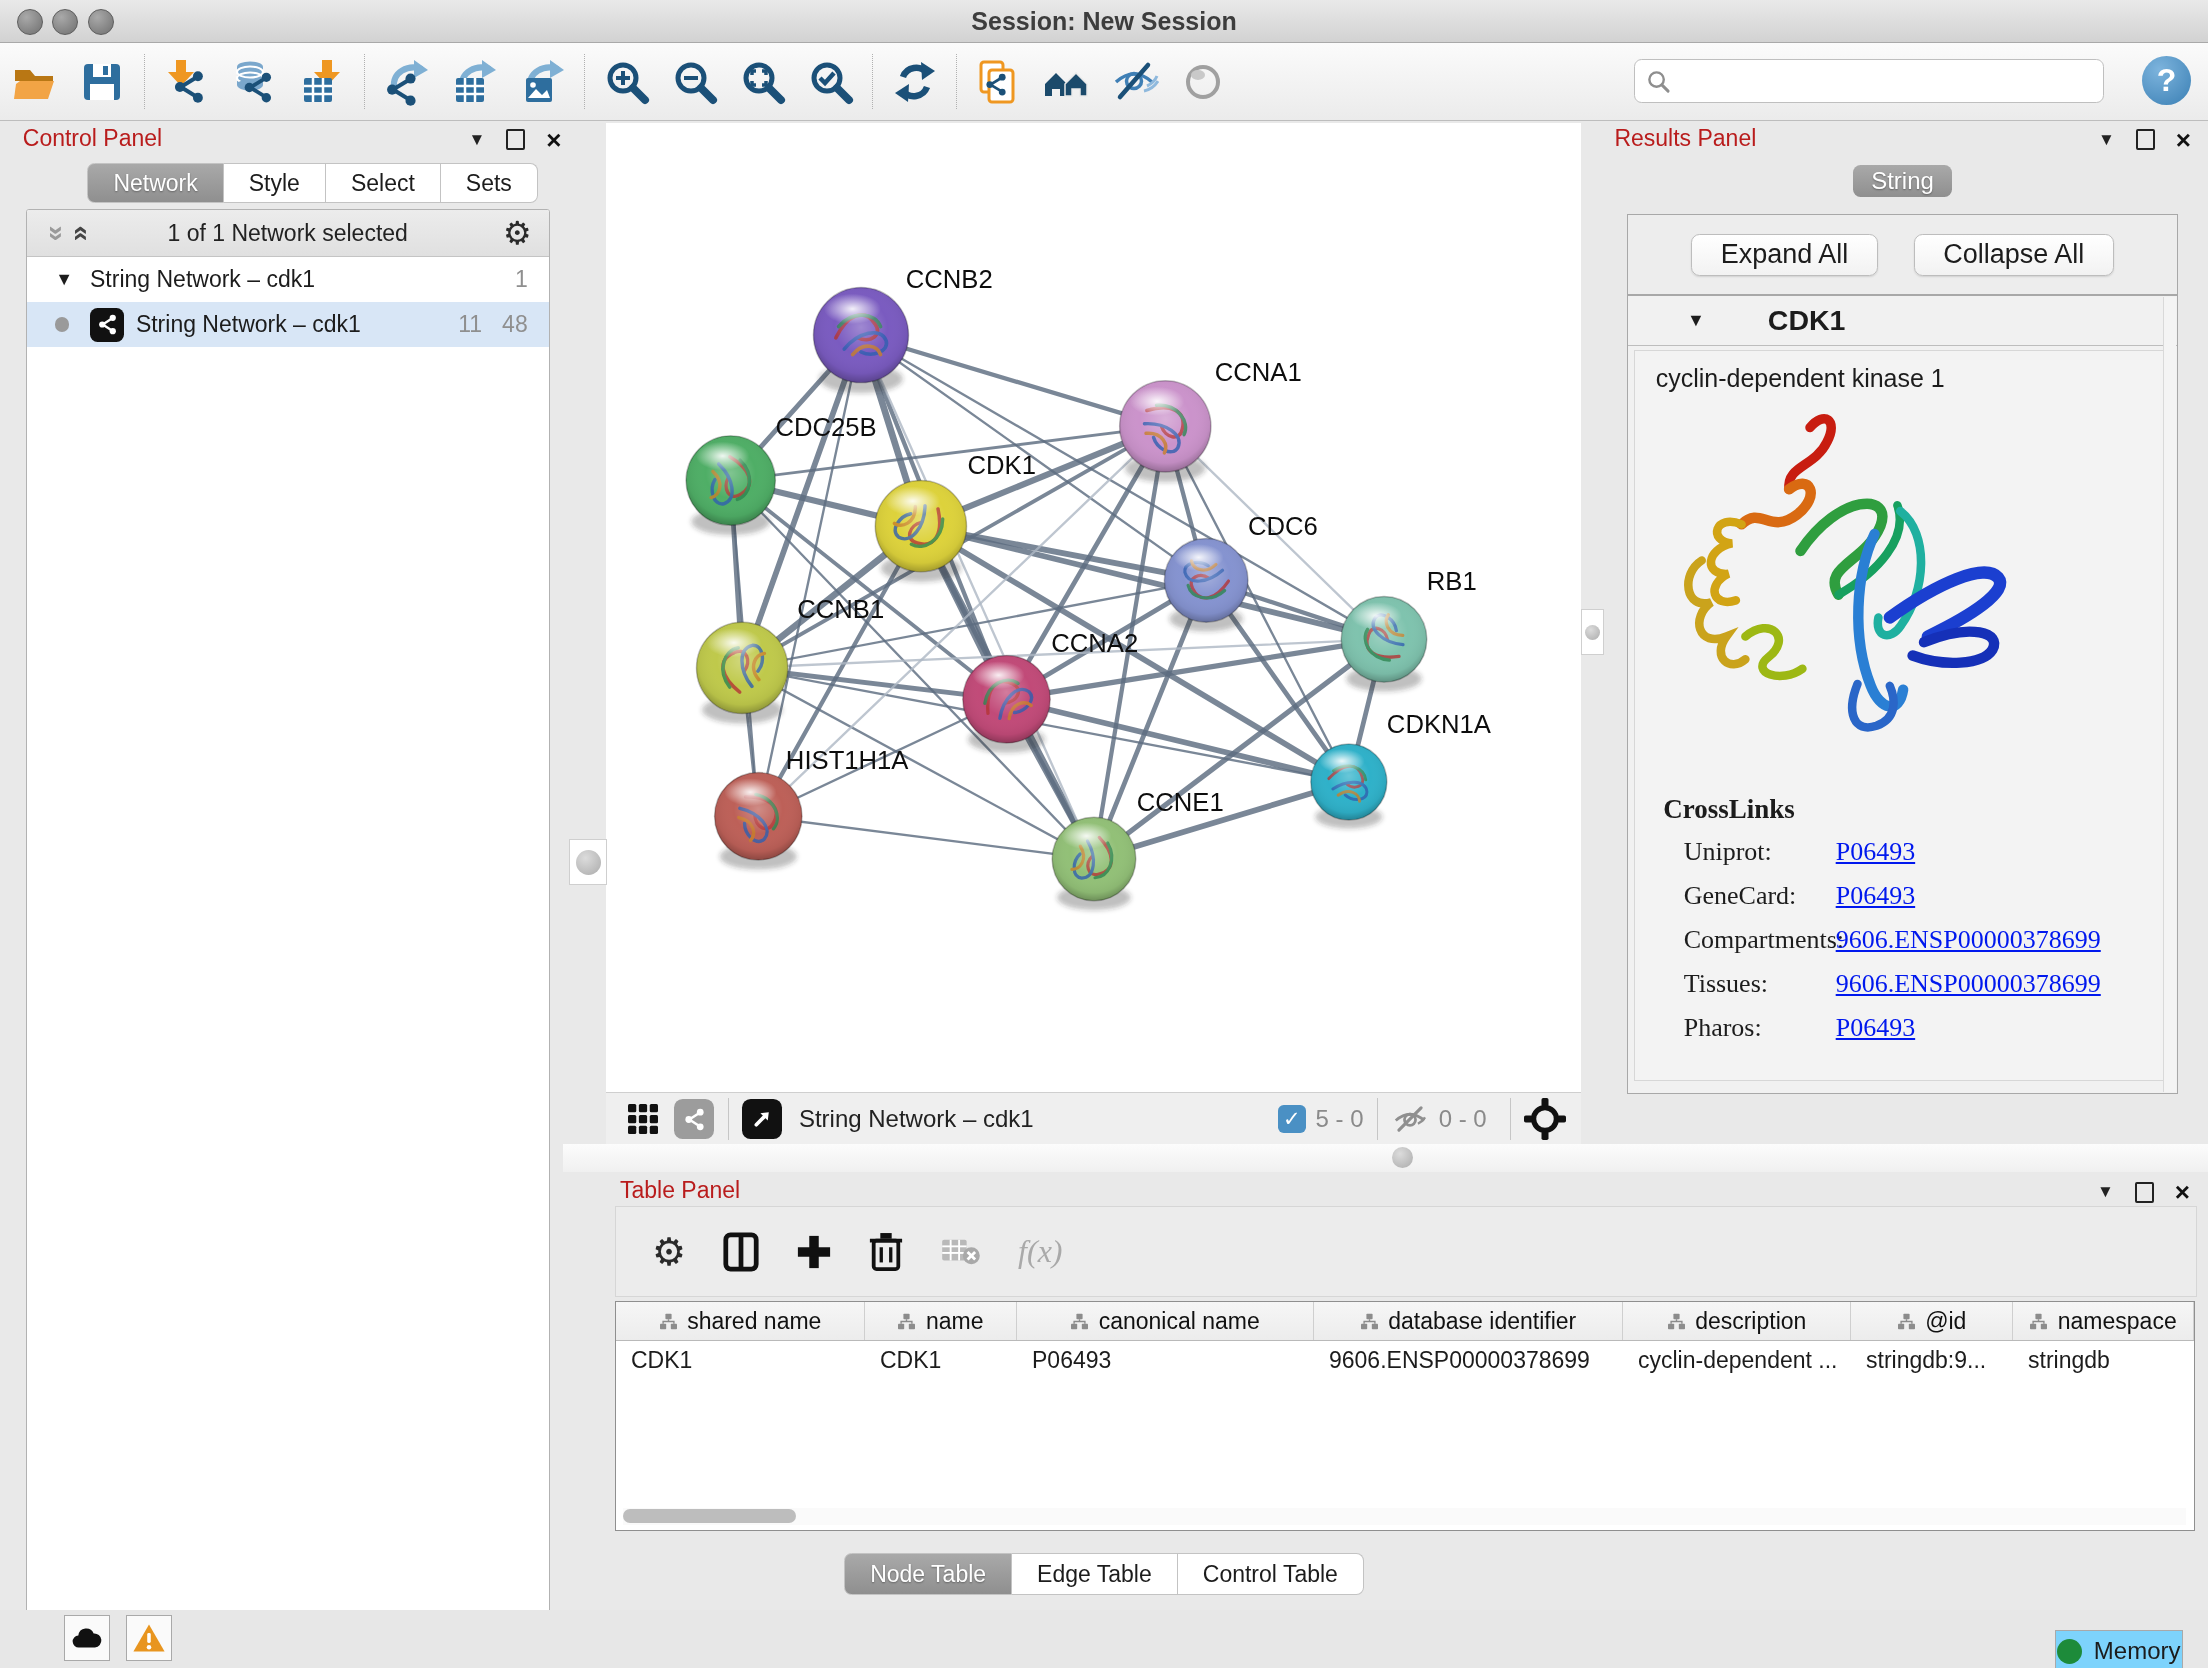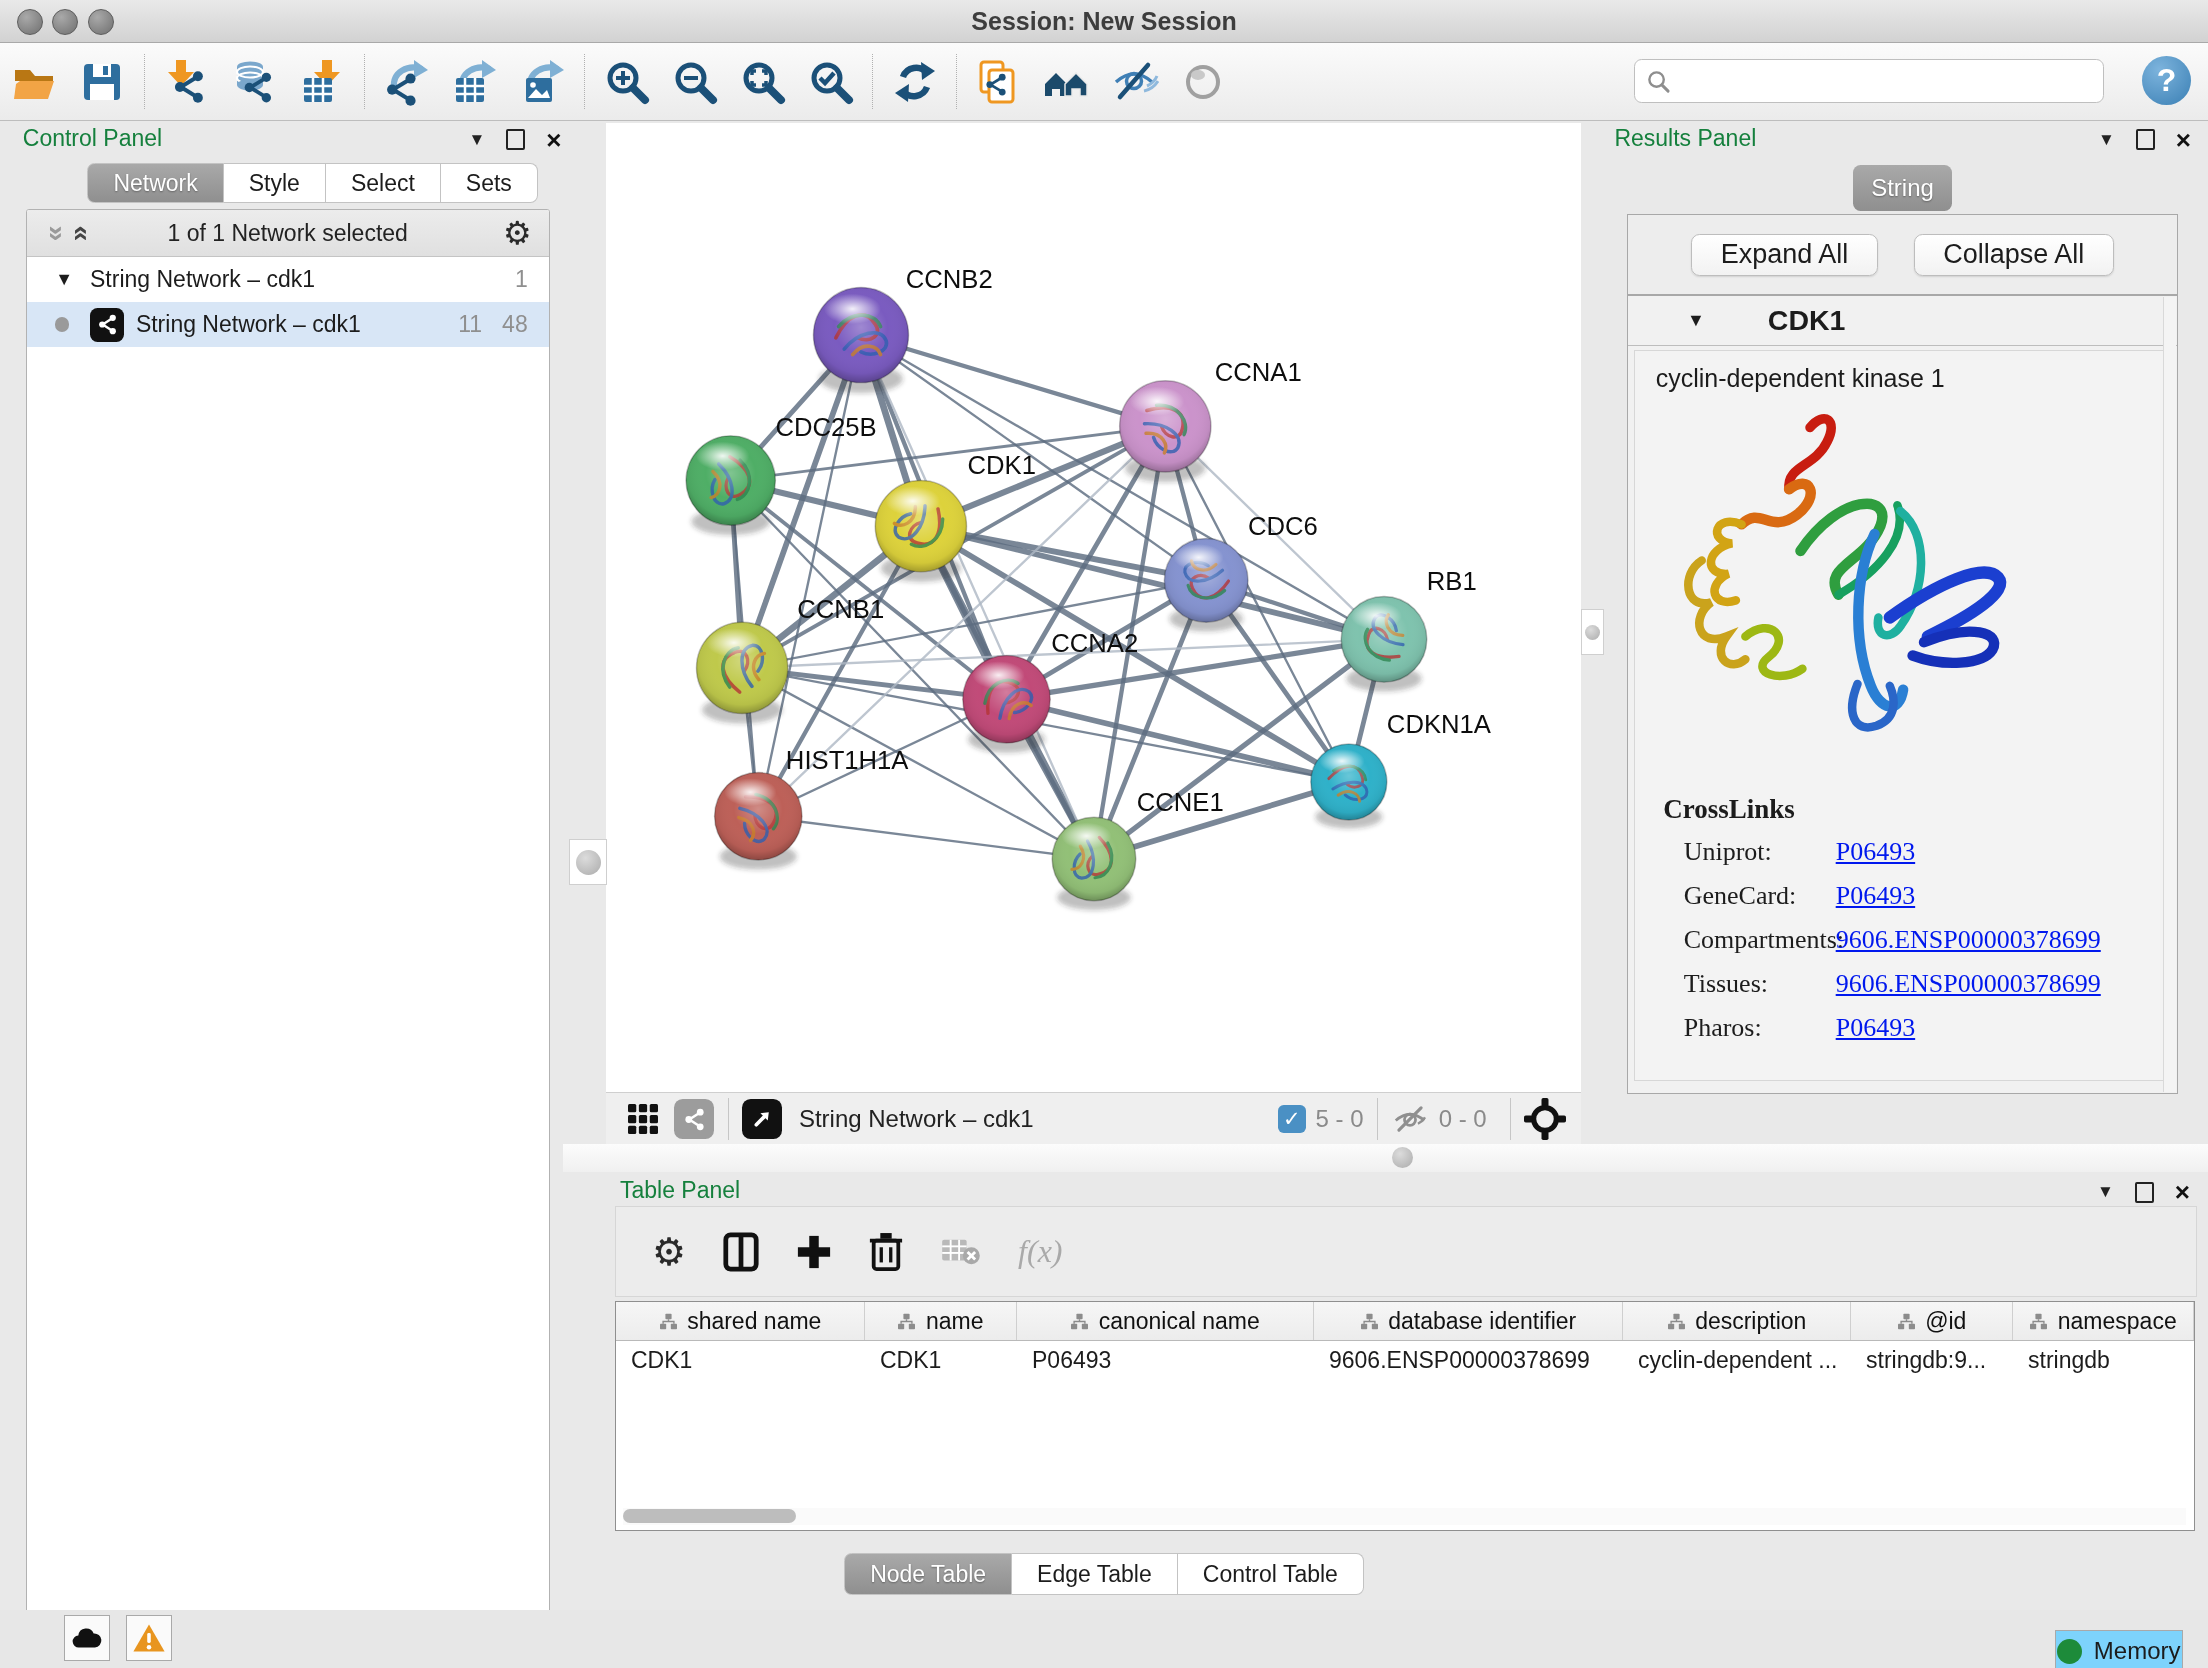--- a/index.html
+++ b/index.html
@@ -22,21 +22,21 @@
   .tb-btn{width:68px;height:57px;display:flex;align-items:center;justify-content:center;flex:0 0 auto;}
   .tb-sep{width:0;height:55px;border-left:1.9px dotted #b0b0b0;margin:0 7.6px;flex:0 0 auto;}
   .searchbox{position:absolute;left:1634px;top:16px;width:470px;height:44px;background:#fff;
     border:1.9px solid #bfbfbf;border-radius:7.6px;display:flex;align-items:center;padding-left:11.4px;box-sizing:border-box;}
   .searchbox input{border:none;outline:none;font-size:23px;flex:1;background:transparent;
     font-family:inherit;margin-left:9.5px;}
   .helpbtn{position:absolute;left:2142px;top:13.3px;width:49px;height:49px;border-radius:50%;
     background:radial-gradient(circle at 35% 28%,#7db4dd,#3a7fb4);color:#fff;font-weight:bold;
     font-size:32px;display:flex;align-items:center;justify-content:center;}
   
-  .panel-title{font-size:23px;color:#15803d;}
+  .panel-title{font-size:23px;color:#b91c1c;}
   .panel-icons{position:absolute;display:flex;align-items:center;gap:21px;}
   .icon-collapse{font-size:17px;color:#222;}
   .icon-float{width:15px;height:17px;border:2.4px solid #222;border-radius:1.9px;}
   .icon-close{font-size:26px;font-weight:bold;color:#111;line-height:1;}
   .tabrow{position:absolute;display:flex;}
   .tab{height:38px;display:flex;align-items:center;justify-content:center;padding:0 25px;
     background:#fff;border:1px solid #c3c3c3;border-left:none;font-size:23px;}
   .tab:first-child{border-left:1px solid #c3c3c3;border-radius:7.6px 0 0 7.6px;}
   .tab:last-child{border-radius:0 7.6px 7.6px 0;}
   .tab.sel{background:linear-gradient(#a9a9a9,#8f8f8f);color:#fff;text-shadow:0 1px 1.9px rgba(0,0,0,.35);}
@@ -70,21 +70,21 @@
   .graychip{width:40px;height:40px;border-radius:8.6px;background:#9c9c9c;display:flex;align-items:center;justify-content:center;}
   
   .vhandle{position:absolute;width:36px;height:44px;background:#fff;border:1px solid #cfcfcf;
     display:flex;align-items:center;justify-content:center;}
   .vhandle .knob,.hknob{width:25px;height:25px;border-radius:50%;
     background:radial-gradient(circle at 38% 32%,#dcdcdc,#ababab);}
   .hsplit{position:absolute;left:563px;top:1144px;width:1645px;height:27.6px;
     background:linear-gradient(#fcfcfc,#f0f0f0);}
   
   .rp{position:absolute;left:1603px;top:123px;width:600px;height:1032px;}
-  .rp-tab{position:absolute;left:1853px;top:165px;width:99px;height:46px;border-radius:7.6px;
+  .rp-tab{position:absolute;left:1853px;top:165px;width:99px;height:32px;border-radius:7.6px;
     background:linear-gradient(#a9a9a9,#8f8f8f);color:#fff;display:flex;align-items:center;
     justify-content:center;font-size:24px;text-shadow:0 1px 1.9px rgba(0,0,0,.35);}
   .rp-box1{position:absolute;left:1627px;top:214px;width:549px;height:79px;border:1.4px solid #a8a8a8;
     background:#ededed;display:flex;align-items:center;justify-content:center;gap:36px;}
   .btn{height:40px;padding:0 28.5px;background:linear-gradient(#ffffff,#f2f2f2);border:1px solid #bdbdbd;
     border-radius:8.6px;font-size:27px;display:flex;align-items:center;box-shadow:0 1px 1.9px rgba(0,0,0,.12);}
   .rp-box2{position:absolute;left:1627px;top:295px;width:549px;height:797px;border:1.4px solid #a8a8a8;
     background:#f1f1f1;}
   .rp-sechead{height:49px;border-bottom:1px solid #bdbdbd;display:flex;align-items:center;}
   .rp-sechead .tri{margin-left:59px;}

